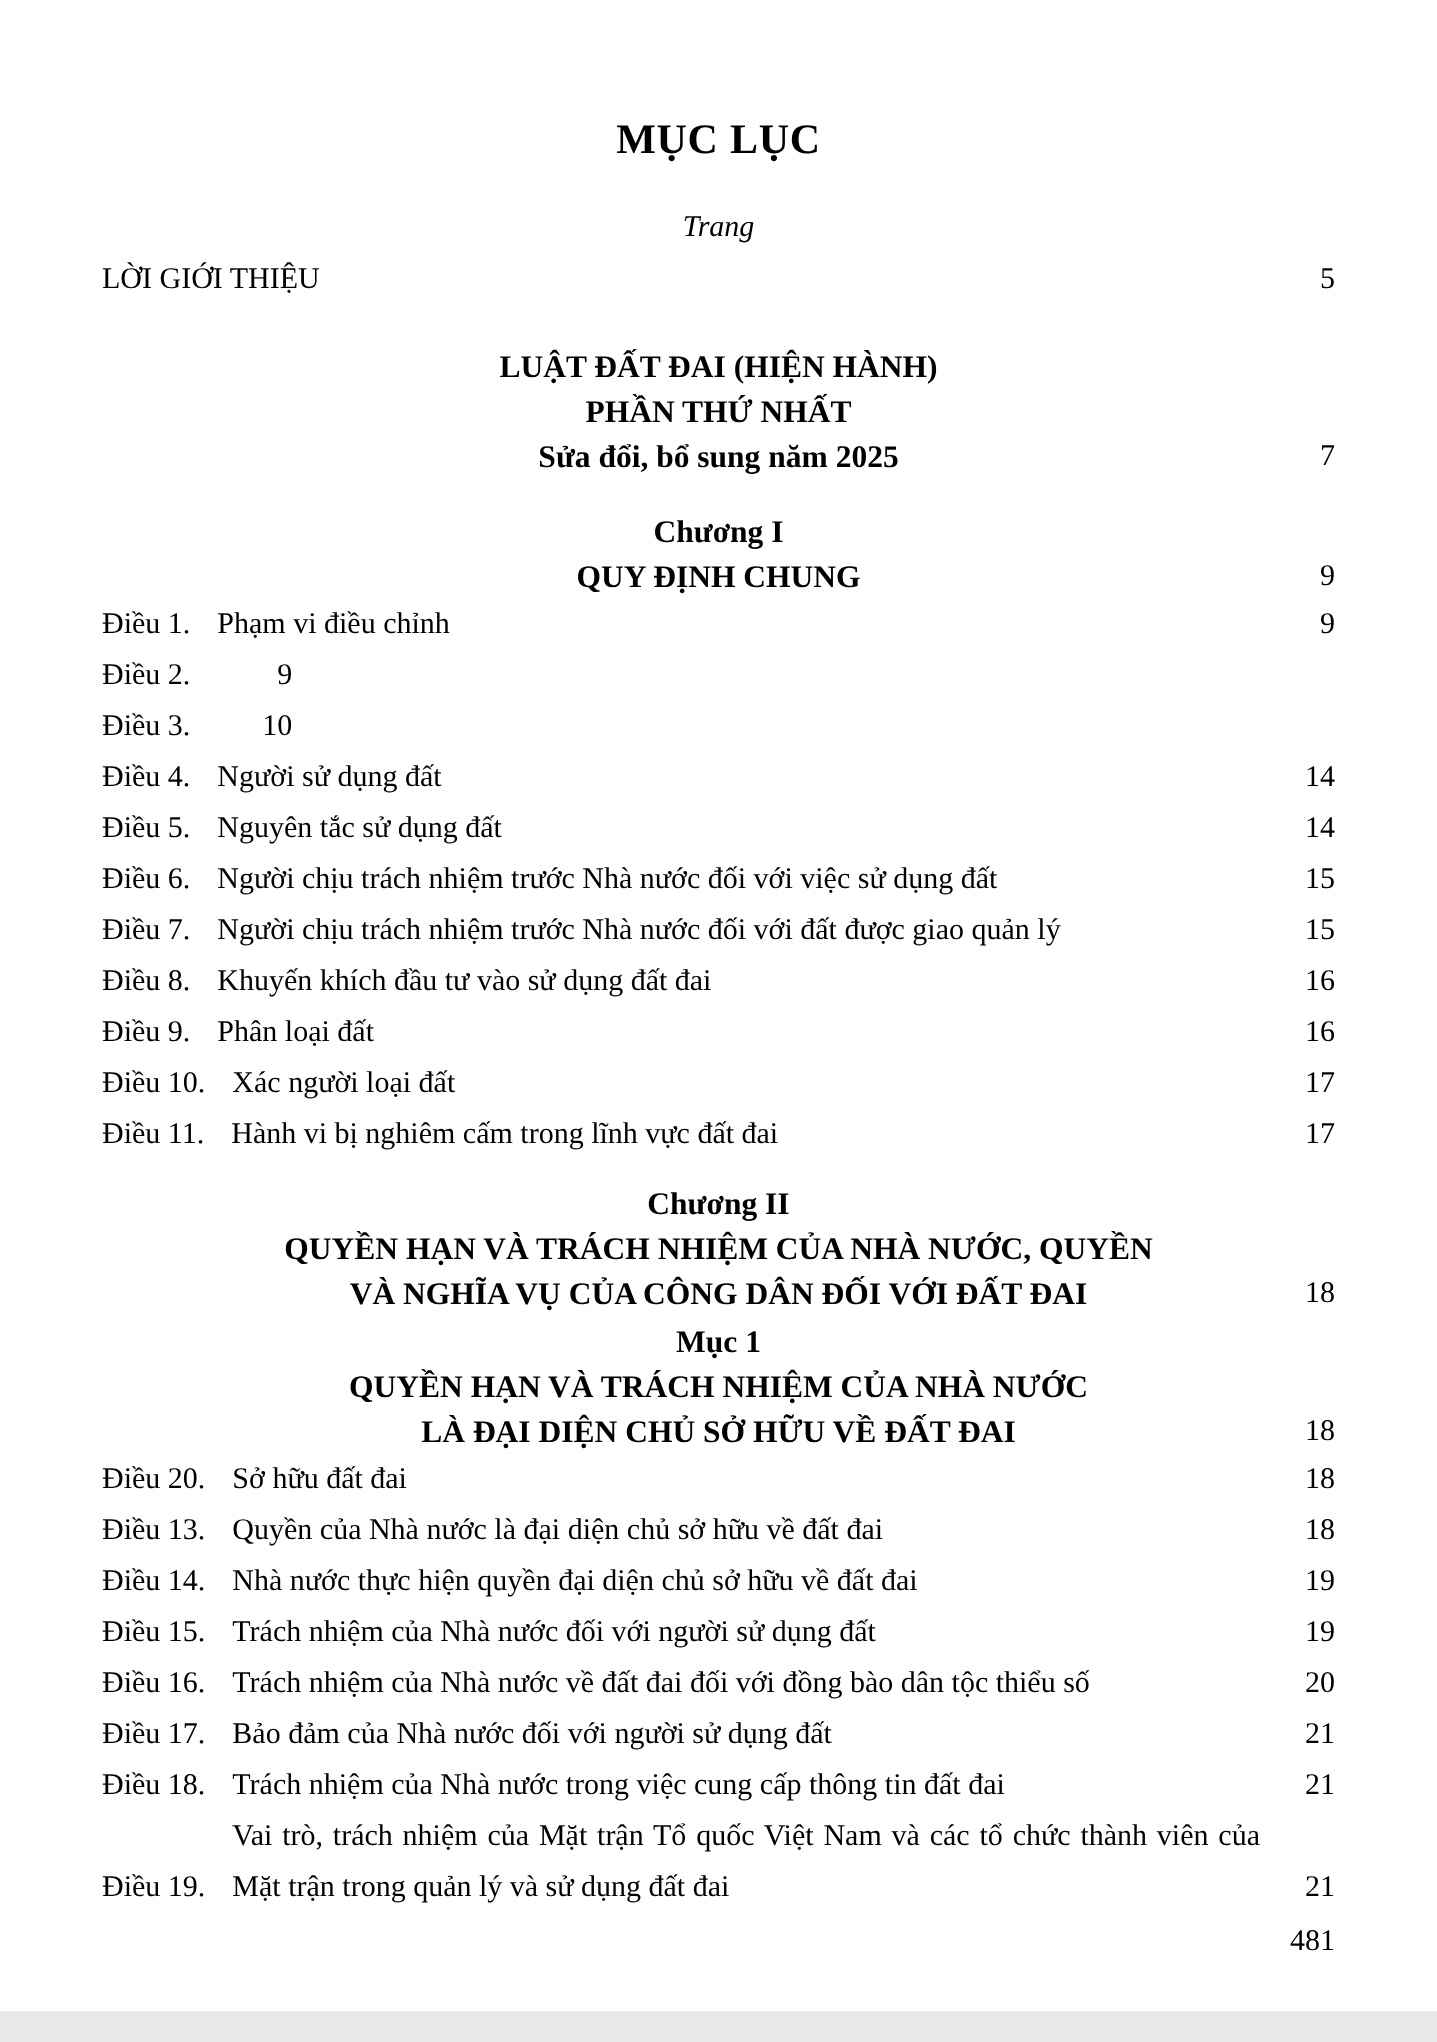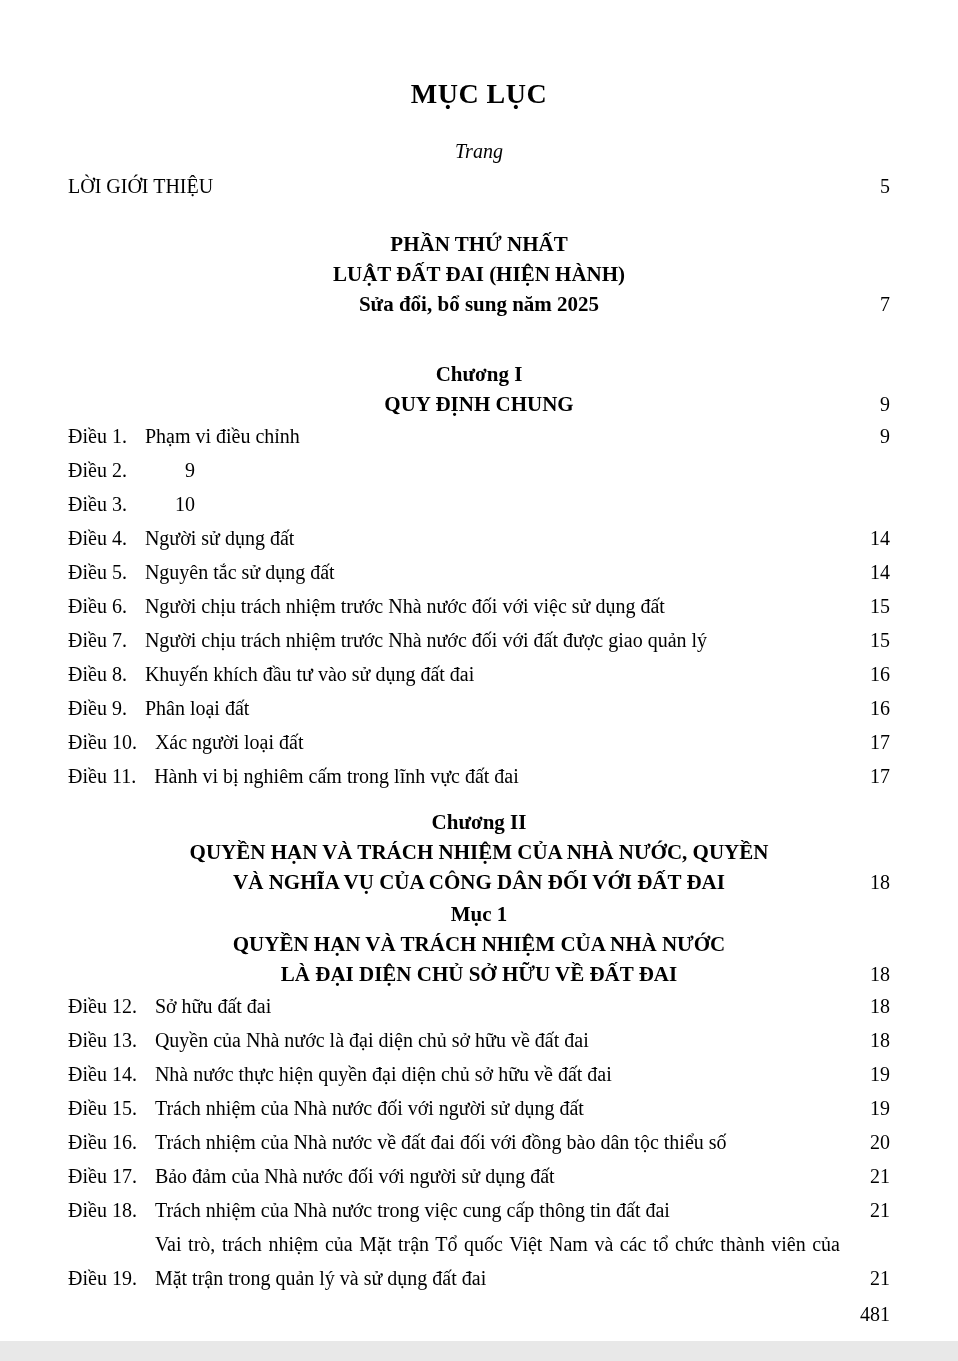--- a/index.html
+++ b/index.html
@@ -38,21 +38,21 @@
   .toc-item .ttl { flex: 1; text-align: justify; }
   .toc-item .pg  { margin-left: 16px; min-width: 34px; text-align: right; white-space: nowrap; }
   .intro-row { margin-top: 6px; gap: 48px; }
   .heading-block {
     text-align: center;
     font-weight: bold;
     font-size: 21px;
     line-height: 30px;
   }
   .part-block    { margin-top: 26px; }
-  .chapter1-block{ margin-top: 40px; }
+  .chapter1-block{ margin-top: 20px; }
   .chapter2-block{ margin-top: 14px; }
   .muc-block     { margin-top: 2px; }
   .pgline { position: relative; }
   .pg-abs {
     position: absolute;
     right: 0;
     bottom: 0;
     font-weight: normal;
     font-size: 20px;
   }
@@ -71,22 +71,22 @@
   <div class="doc-title">MỤC LỤC</div>
 
   <div class="trang-row">Trang</div>
 
   <div class="toc-item intro-row">
     <span class="ttl">LỜI GIỚI THIỆU</span>
     <span class="pg">5</span>
   </div>
 
   <div class="heading-block part-block">
+    <div>LUẬT ĐẤT ĐAI (HIỆN HÀNH)</div>
     <div>PHẦN THỨ NHẤT</div>
-    <div>LUẬT ĐẤT ĐAI (HIỆN HÀNH)</div>
     <div class="pgline">
       <span>Sửa đổi, bổ sung năm 2025</span>
       <span class="pg-abs">7</span>
     </div>
   </div>
 
   <div class="heading-block chapter1-block">
     <div>Chương I</div>
     <div class="pgline">
       <span>QUY ĐỊNH CHUNG</span>
@@ -163,21 +163,21 @@
     <div>Mục 1</div>
     <div>QUYỀN HẠN VÀ TRÁCH NHIỆM CỦA NHÀ NƯỚC</div>
     <div class="pgline">
       <span>LÀ ĐẠI DIỆN CHỦ SỞ HỮU VỀ ĐẤT ĐAI</span>
       <span class="pg-abs">18</span>
     </div>
   </div>
 
   <div class="items-list">
     <div class="toc-item">
-      <span class="lbl">Điều 12.</span>
+      <span class="lbl">Điều 20.</span>
       <span class="ttl">Sở hữu đất đai</span>
       <span class="pg">18</span>
     </div>
     <div class="toc-item">
       <span class="lbl">Điều 13.</span>
       <span class="ttl">Quyền của Nhà nước là đại diện chủ sở hữu về đất đai</span>
       <span class="pg">18</span>
     </div>
     <div class="toc-item">
       <span class="lbl">Điều 14.</span>

